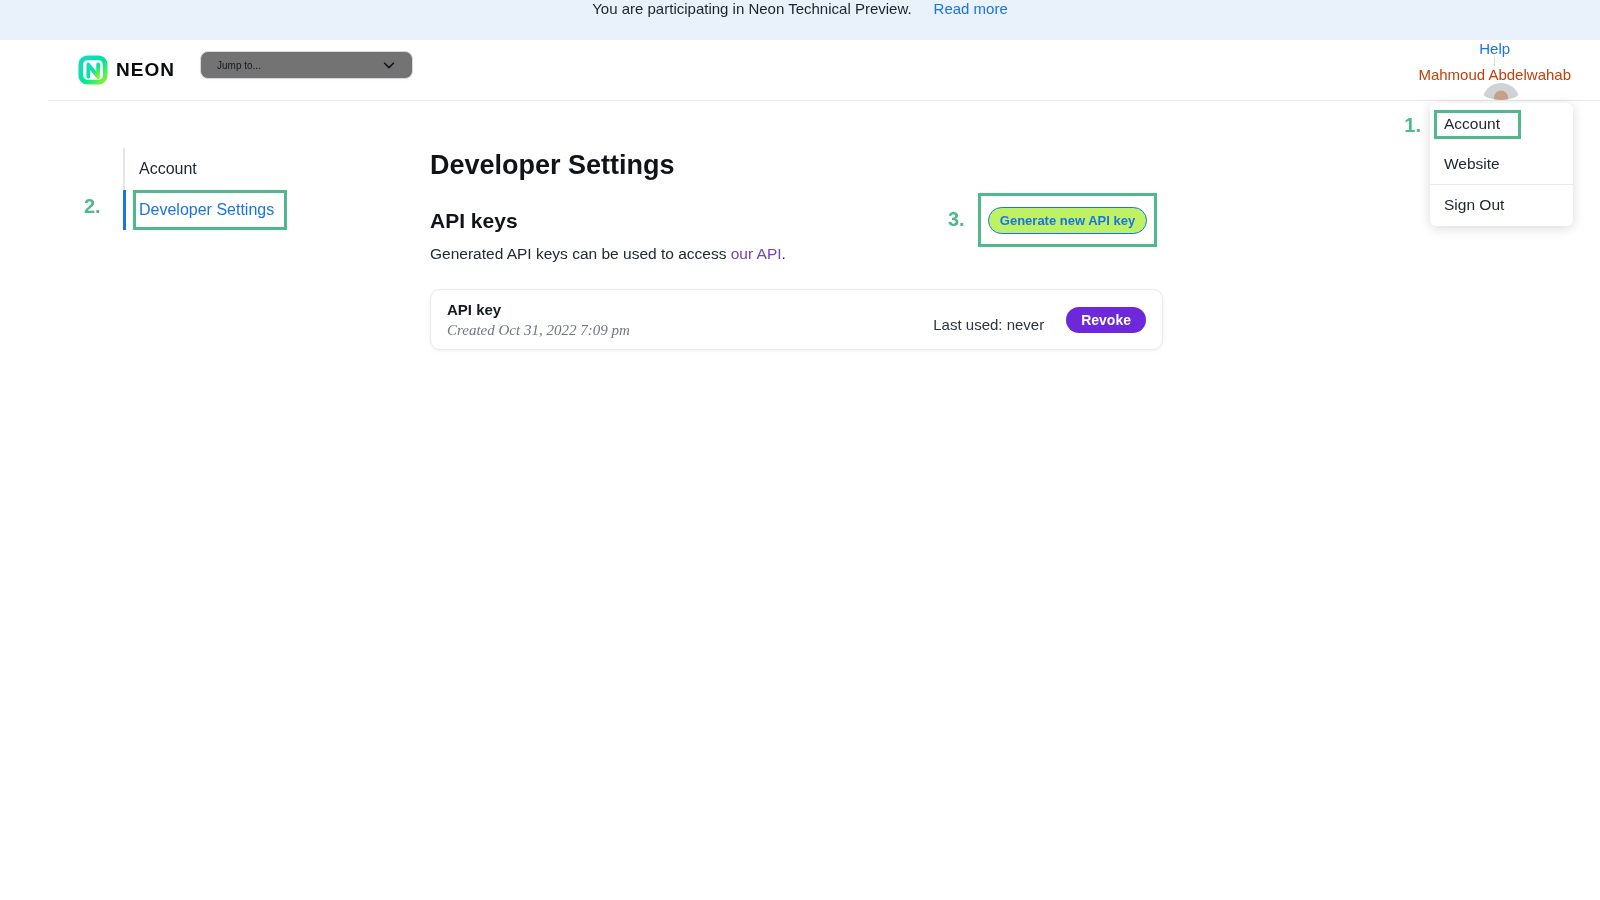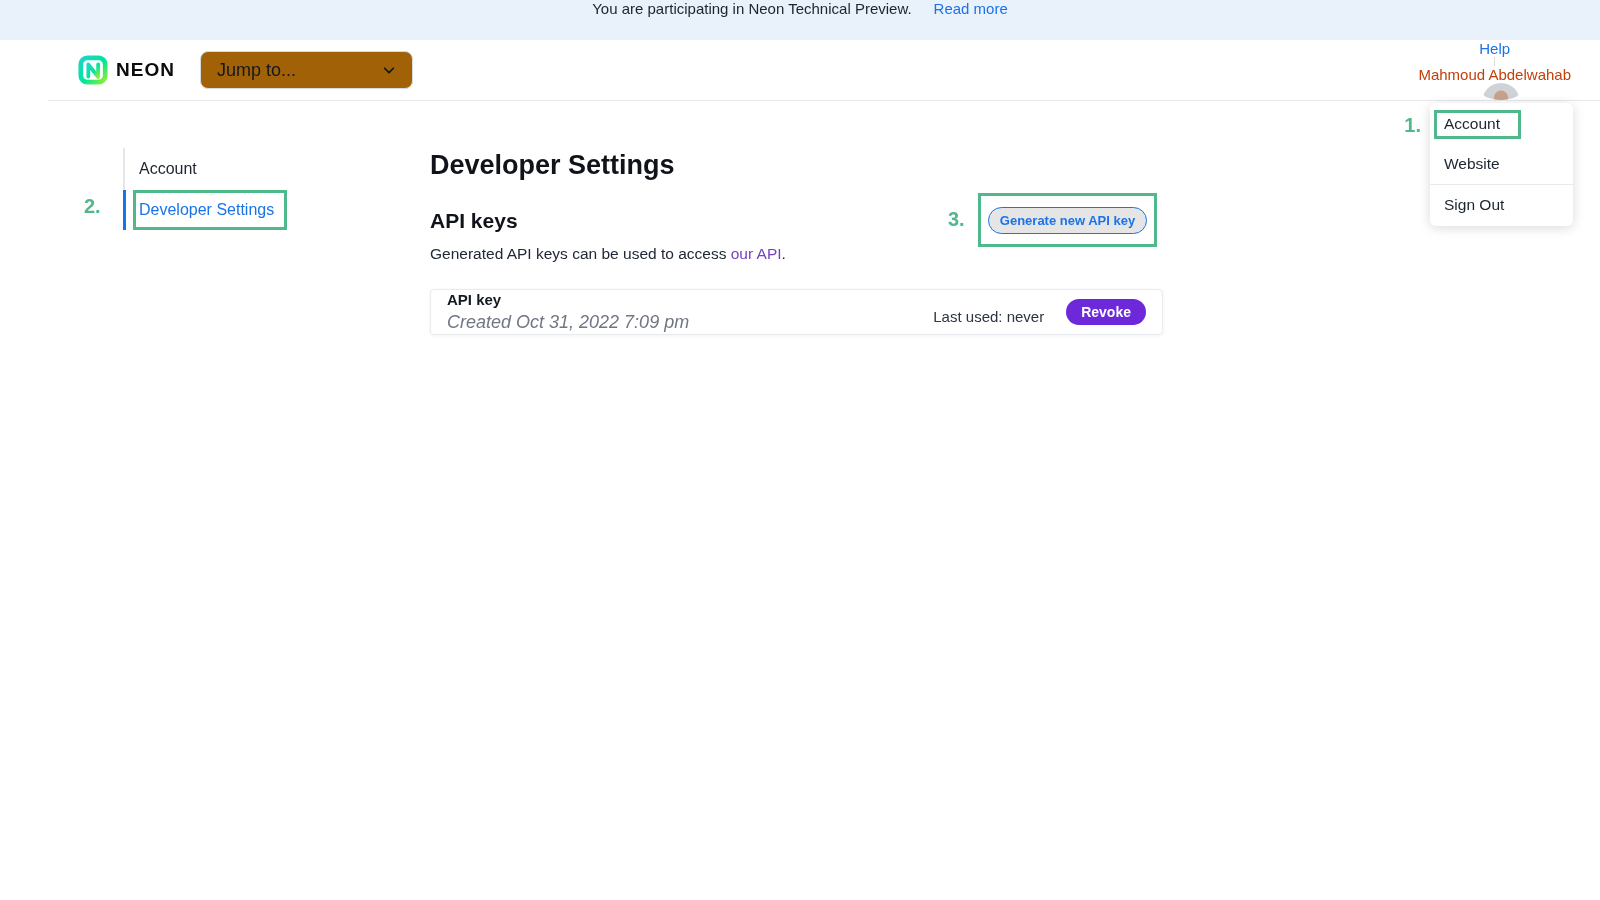--- a/index.html
+++ b/index.html
@@ -8,21 +8,21 @@
 
   
   .banner { height:40px; background:#e9f1fb; display:flex; align-items:flex-start; justify-content:center; font-size:15px; color:#1c2430; }
   .banner .read-more { color:#1a73e8; margin-left:22px; text-decoration:none; cursor:pointer; }
 
   
   .header { height:61px; background:#ffffff; border-bottom:1px solid #e6e8eb; display:flex; align-items:center; position:relative;margin-left:48px; }
   .brand { display:flex; align-items:center; margin-left:30px; cursor:pointer; }
   .brand svg { display:block; }
   .brand .wordmark { font-size:19px; font-weight:800; letter-spacing:1px; color:#0b0c0e; margin-left:8px; }
-  .jumpto { position:absolute; left:152px; top:11px; width:213px; height:38px; border:1px solid #d7dade; border-radius:8px; background:#a16207; display:flex; align-items:center; padding:0 16px; font-size:18px; color:#14181f; cursor:pointer; box-shadow:0 1px 2px rgba(0,0,0,0.03); }
+  .jumpto { position:absolute; left:152px; top:11px; width:213px; height:28px; border:1px solid #d7dade; border-radius:8px; background:#737373; display:flex; align-items:center; padding:0 16px; font-size:10px; color:#14181f; cursor:pointer; box-shadow:0 1px 2px rgba(0,0,0,0.03); }
   .jumpto .chev { margin-left:auto; display:flex; }
   .header-right { position:absolute; right:29px; top:0; height:60px; display:flex; align-items:center;flex-direction:column; }
   .help-link { color:#1a73e8; font-size:15px; text-decoration:none; cursor:pointer; }
   .vdiv { width:1px; height:20px; background:#d9dbde; margin:0 14px; }
   .user-name { font-size:15px; color:#c2410c; }
   .avatar { width:38px; height:38px; border-radius:50%; margin-left:13px; overflow:hidden; cursor:pointer; }
 
   
   .user-menu { position:absolute; left:1430px; top:103px; width:143px; background:#ffffff; border-radius:6px; box-shadow:0 2px 12px rgba(0,0,0,0.15); padding:1px 0; z-index:5; }
   .user-menu .item { height:40px; line-height:40px; padding:0 14px; font-size:15.5px; color:#1c2530; cursor:pointer; }
@@ -31,26 +31,26 @@
   
   .side-nav { position:absolute; left:123px; top:148px; width:170px; }
   .side-item { height:42px; line-height:42px; border-left:2px solid #e4e6ea; padding-left:14px; font-size:16px; color:#1c2530; cursor:pointer; }
   .side-item.active { height:40px; line-height:40px; border-left:3px solid #1a73e8; padding-left:13px; color:#1a73e8; }
 
   
   .main-title { position:absolute; left:430px; top:150px; font-size:27px; font-weight:700; color:#10141a; }
   .section-title { position:absolute; left:430px; top:209px; font-size:21px; font-weight:700; color:#10141a; }
   .section-desc { position:absolute; left:430px; top:245px; font-size:15.5px; color:#212936; }
   .section-desc .api-link { color:#7443c0; text-decoration:none; cursor:pointer; }
-  .generate-btn { position:absolute; left:988px; top:207px; width:159px; height:27px; border:1px solid #1a73e8; border-radius:999px; background:#e5e5e5; color:#1a73e8; font-family:"Liberation Sans", sans-serif; font-size:13px; font-weight:700; text-align:center; cursor:pointer; }
+  .generate-btn { position:absolute; left:988px; top:207px; width:159px; height:27px; border:1px solid #1a73e8; border-radius:999px; background:#bef264; color:#1a73e8; font-family:"Liberation Sans", sans-serif; font-size:13px; font-weight:700; text-align:center; cursor:pointer; }
 
   
-  .key-card { position:absolute; left:430px; top:289px; width:733px; height:46px; background:#fff; border:1px solid #e9eaee; border-radius:4px; box-shadow:0 1px 4px rgba(0,0,0,0.05); display:flex; align-items:center; padding:0 16px; }
+  .key-card { position:absolute; left:430px; top:289px; width:733px; height:61px; background:#fff; border:1px solid #e9eaee; border-radius:10px; box-shadow:0 1px 4px rgba(0,0,0,0.05); display:flex; align-items:center; padding:0 16px; }
   .key-card .key-name { font-size:15px; font-weight:700; color:#141a22; margin-bottom:4px; }
-  .key-card .key-created { font-size:18px; font-style:italic; color:#707683; }
+  .key-card .key-created { font-size:15px; font-style:italic; color:#707683;font-family:Liberation Serif, serif; }
   .key-card .card-right { margin-left:auto; display:flex; align-items:flex-end; }
   .key-card .last-used { font-size:15px; color:#2a3442; margin-right:22px; }
   .revoke-btn { background:#6d28d9; border:none; color:#ffffff; font-family:"Liberation Sans", sans-serif; font-size:14px; font-weight:700; padding:5px 15px; border-radius:999px; cursor:pointer; }
 
   
   .anno-num { position:absolute; font-size:20px; font-weight:700; color:#50b98c; z-index:6; }
   .anno-box { position:absolute; border:3px solid #50b98c; z-index:6; pointer-events:none; }
   .anno-box.b1 { left:1434px; top:110px; width:87px; height:29px; }
   .anno-box.b2 { left:133px; top:190px; width:154px; height:40px; }
   .anno-box.b3 { left:978px; top:193px; width:179px; height:54px; }

